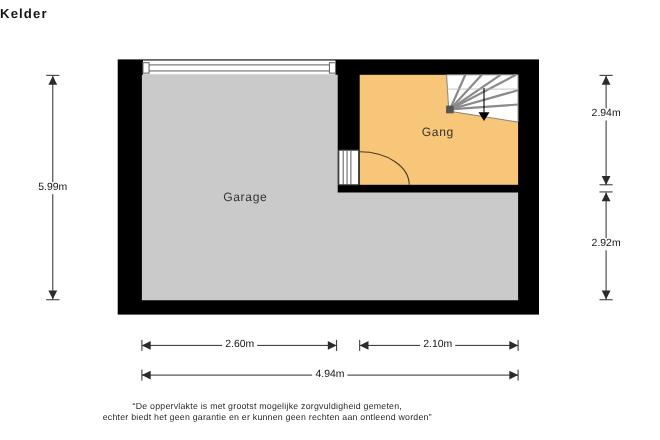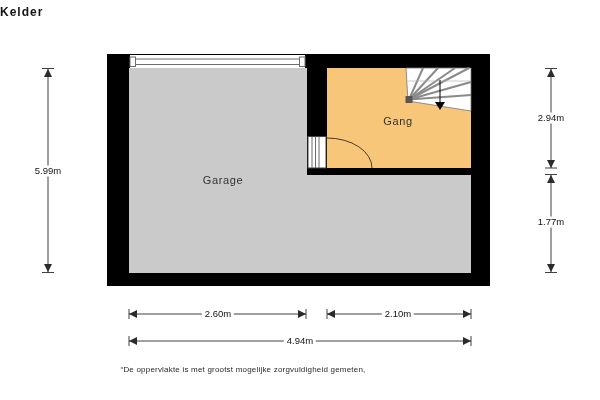--- a/index.html
+++ b/index.html
@@ -145,23 +145,24 @@
       <line x1="471" y1="336" x2="471" y2="346"></line>
       <polygon points="137,337 137,345 129,341" stroke="none"></polygon>
       <polygon points="463,337 463,345 471,341" stroke="none"></polygon>
     </g>
   </svg>
 
   <div class="room-label" style="left:223px; top:180px;text-align:right;">Garage</div>
   <div class="room-label" style="left:378px; top:121px;margin-left:20px;">Gang</div>
 
   <div class="dim-label" style="left:48px; top:171px;text-align:center;">5.99m</div>
-  <div class="dim-label" style="left:551px; top:118px;">2.94m</div>
-  <div class="dim-label" style="left:551px; top:222px;">1.77m</div>
+  <div class="dim-label" style="left:551px; top:104px;">2.94m</div>
+  <div class="dim-label" style="left:551px; top:222px;">2.92m</div>
   <div class="dim-label" style="left:218px; top:314px;">2.60m</div>
   <div class="dim-label" style="left:398px; top:314px;">2.10m</div>
   <div class="dim-label" style="left:300px; top:341px;">4.94m</div>
 
   <div class="footer">
     <div>“De oppervlakte is met grootst mogelijke zorgvuldigheid gemeten,</div>
+    <div>echter biedt het geen garantie en er kunnen geen rechten aan ontleend worden”</div>
   </div>
 
 </div>
 
 </body></html>

